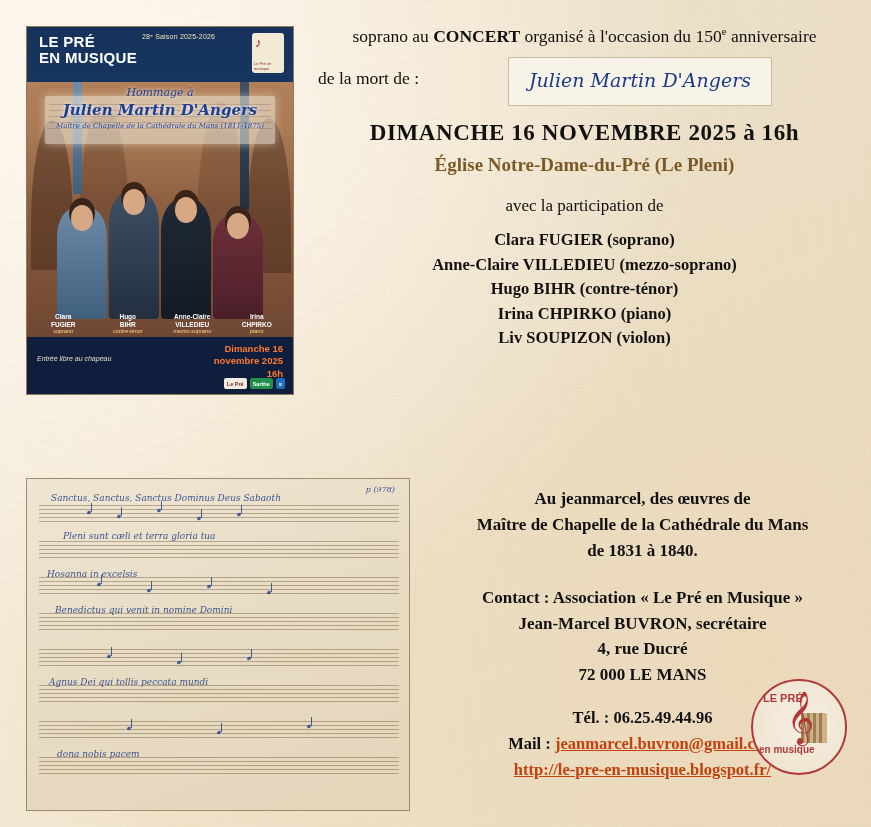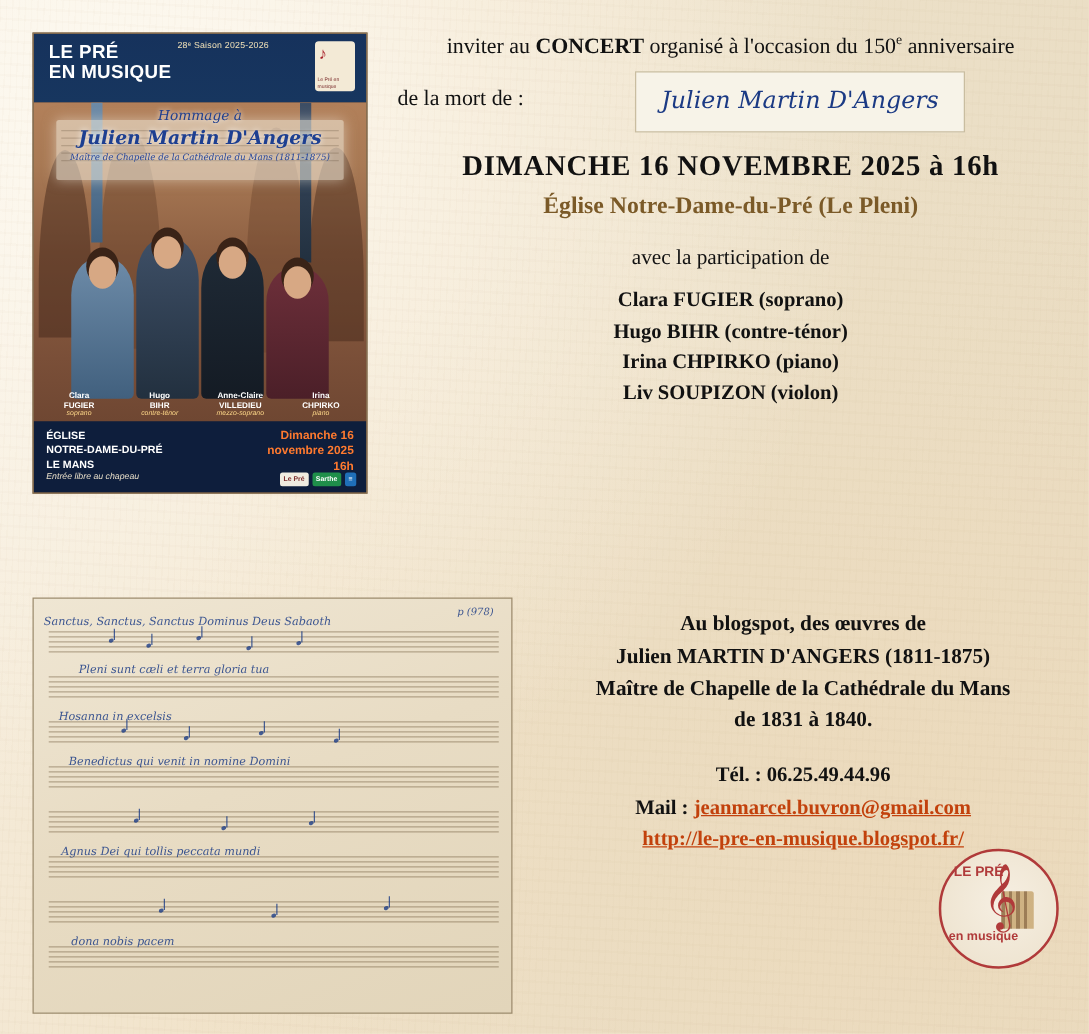--- a/index.html
+++ b/index.html
@@ -549,23 +549,21 @@
       <div>
         <b>Irina</b>
         <b>CHPIRKO</b>
         <span class="role">piano</span>
       </div>
     </div>
     <div class="poster-participation">avec la participation de Liv SOUPIZON (violon)</div>
   </div>
 
   <div class="poster-bottom">
-    <div class="pb-left"><span>ÉGLISE
-NOTRE-DAME-DU-PRÉ
-LE MANS</span>
+    <div class="pb-left">
       <div class="free">Entrée libre au chapeau</div>
     </div>
     <div class="pb-right"><span>Dimanche 16
 novembre 2025</span>
       <div>16h</div>
     </div>
     <div class="pb-badges">
       <span class="badge b1">Le Pré</span>
       <span class="badge b2">Sarthe</span>
       <span class="badge b3">≡</span>
@@ -626,21 +624,21 @@
       <i style="top:16px"></i>
     </div>
   <div class="ms-stave" style="top:278px;">
       <i style="top:0"></i>
       <i style="top:4px"></i>
       <i style="top:8px"></i>
       <i style="top:12px"></i>
       <i style="top:16px"></i>
     </div>
 
-  <div class="ms-ink" style="left:8px; top:14px;">Sanctus, Sanctus, Sanctus Dominus Deus Sabaoth</div>
+  <div class="ms-ink" style="left:24px; top:14px;">Sanctus, Sanctus, Sanctus Dominus Deus Sabaoth</div>
   <div class="ms-ink" style="left:36px; top:52px;">Pleni sunt cæli et terra gloria tua</div>
   <div class="ms-ink" style="left:20px; top:90px;">Hosanna in excelsis</div>
   <div class="ms-ink" style="left:28px; top:126px;">Benedictus qui venit in nomine Domini</div>
   <div class="ms-ink" style="left:22px; top:198px;">Agnus Dei qui tollis peccata mundi</div>
   <div class="ms-ink" style="left:30px; top:270px;">dona nobis pacem</div>
 
   <div class="ms-note" style="left:60px; top:32px"></div>
     <div class="ms-stem" style="left:64px; top:24px"></div>
   <div class="ms-note" style="left:90px; top:36px"></div>
     <div class="ms-stem" style="left:94px; top:28px"></div>
@@ -668,46 +666,52 @@
     <div class="ms-stem" style="left:104px; top:240px"></div>
   <div class="ms-note" style="left:190px; top:252px"></div>
     <div class="ms-stem" style="left:194px; top:244px"></div>
   <div class="ms-note" style="left:280px; top:246px"></div>
     <div class="ms-stem" style="left:284px; top:238px"></div>
 </div>
 
 <div class="invitation">
   <div class="inv-body">
     <div>
-      <span>inviter au </span><b>CONCERT</b><span> organisé à l'occasion du 150</span><sup>e</sup><span> anniversaire</span>
+      <span>soprano au </span><b>CONCERT</b><span> organisé à l'occasion du 150</span><sup>e</sup><span> anniversaire</span>
     </div>
     <div style="display:flex; align-items:center; justify-content:center; gap:10px; margin-top:2px;">
       <span>de la mort de :</span>
       <span class="sig-box">
         <span class="sig">Julien Martin D'Angers</span>
       </span>
     </div>
   </div>
   <div class="date-line">DIMANCHE 16 NOVEMBRE 2025  à  16h</div>
   <div class="venue-line">Église Notre-Dame-du-Pré (Le Pleni)</div>
   <div class="avec">avec la participation de</div>
   <div class="performer-list">
     <div>Clara FUGIER (soprano)</div>
+    <div>Anne-Claire VILLEDIEU (mezzo-soprano)</div>
     <div>Hugo BIHR (contre-ténor)</div>
     <div>Irina CHPIRKO (piano)</div>
     <div>Liv SOUPIZON (violon)</div>
   </div>
 </div>
 
 <div class="programme">
-  <div class="prog-line">Au blogspot, des œuvres de</div>
-  <div class="prog-line">Julien MARTIN D'ANGERS (1811-1875)</div>
+  <div class="prog-line">Au jeanmarcel, des œuvres de</div>
   <div class="prog-line">Maître de Chapelle de la Cathédrale du Mans</div>
   <div class="prog-line">de 1831 à 1840.</div>
 
+  <div class="contact-block">
+    <div>Contact : Association « Le Pré en Musique »</div>
+    <div>Jean-Marcel BUVRON, secrétaire</div>
+    <div class="addr">4, rue Ducré</div>
+    <div class="addr">72 000 LE MANS</div>
+  </div>
 
   <div class="coords">
     <div>
       <span>Tél. :</span>
       <span>06.25.49.44.96</span>
     </div>
     <div>
       <span>Mail :</span>
       <span class="link">jeanmarcel.buvron@gmail.com</span>
     </div>

